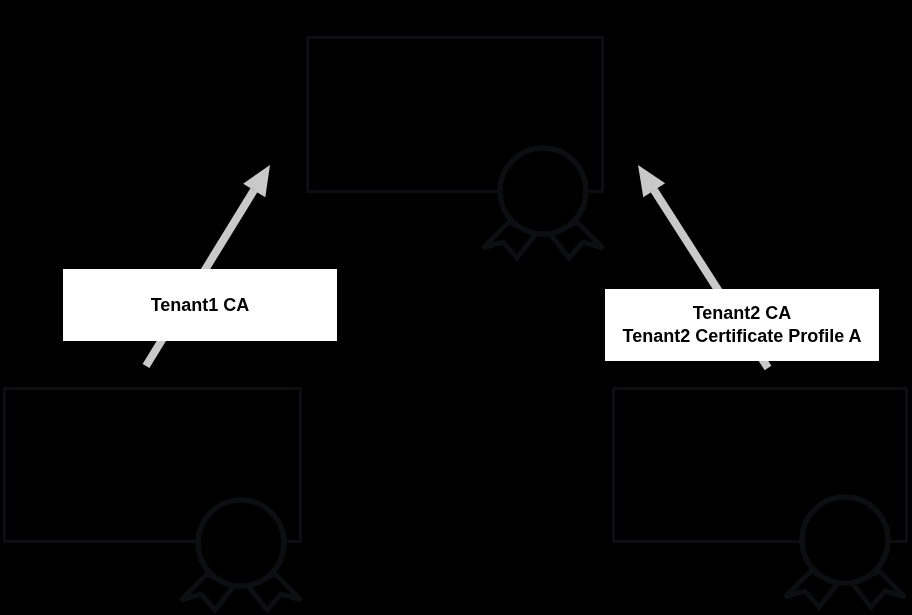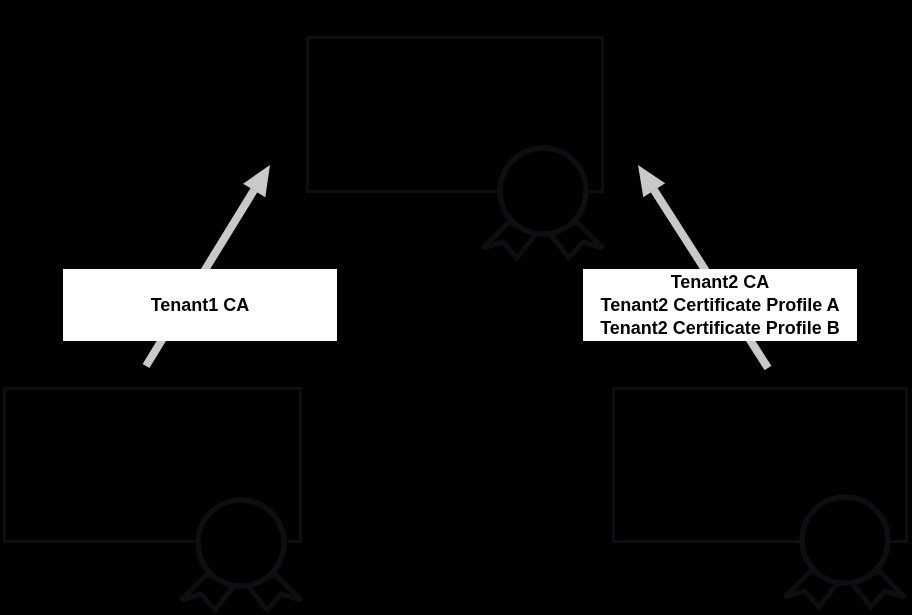--- a/index.html
+++ b/index.html
@@ -43,21 +43,21 @@
     flex-direction: column;
     align-items: center;
     justify-content: center;
     font-size: 18px;
     font-weight: 700;
     line-height: 23px;
     white-space: nowrap;
     text-align: center;
   }
   #label-t1 { left: 63px; }
-  #label-t2 { left: 583px; }
+  #label-t2 { left: 605px; margin-top: 20px; }
 </style>
 </head>
 <body>
 
 <div id="stage" style="--bg: #000000; --stroke: #0d0e12; --arrow: #c9c9c9; --labelbg: #ffffff; --labeltext: #000000;">
 
   <div class="cert-box" id="box-root"></div>
   <div class="cert-box" id="box-t1"></div>
   <div class="cert-box" id="box-t2"></div>
 
@@ -87,16 +87,15 @@
       <polygon points="638,165 665.1,183.3 643.3,197.3"></polygon>
     </g>
   </svg>
 
   <div class="tenant-label" id="label-t1">
     <span>Tenant1 CA</span>
   </div>
   <div class="tenant-label" id="label-t2">
     <span>Tenant2 CA</span>
     <span>Tenant2 Certificate Profile A</span>
-    <span>Tenant2 Certificate Profile B</span>
   </div>
 
 </div>
 
 </body></html>

